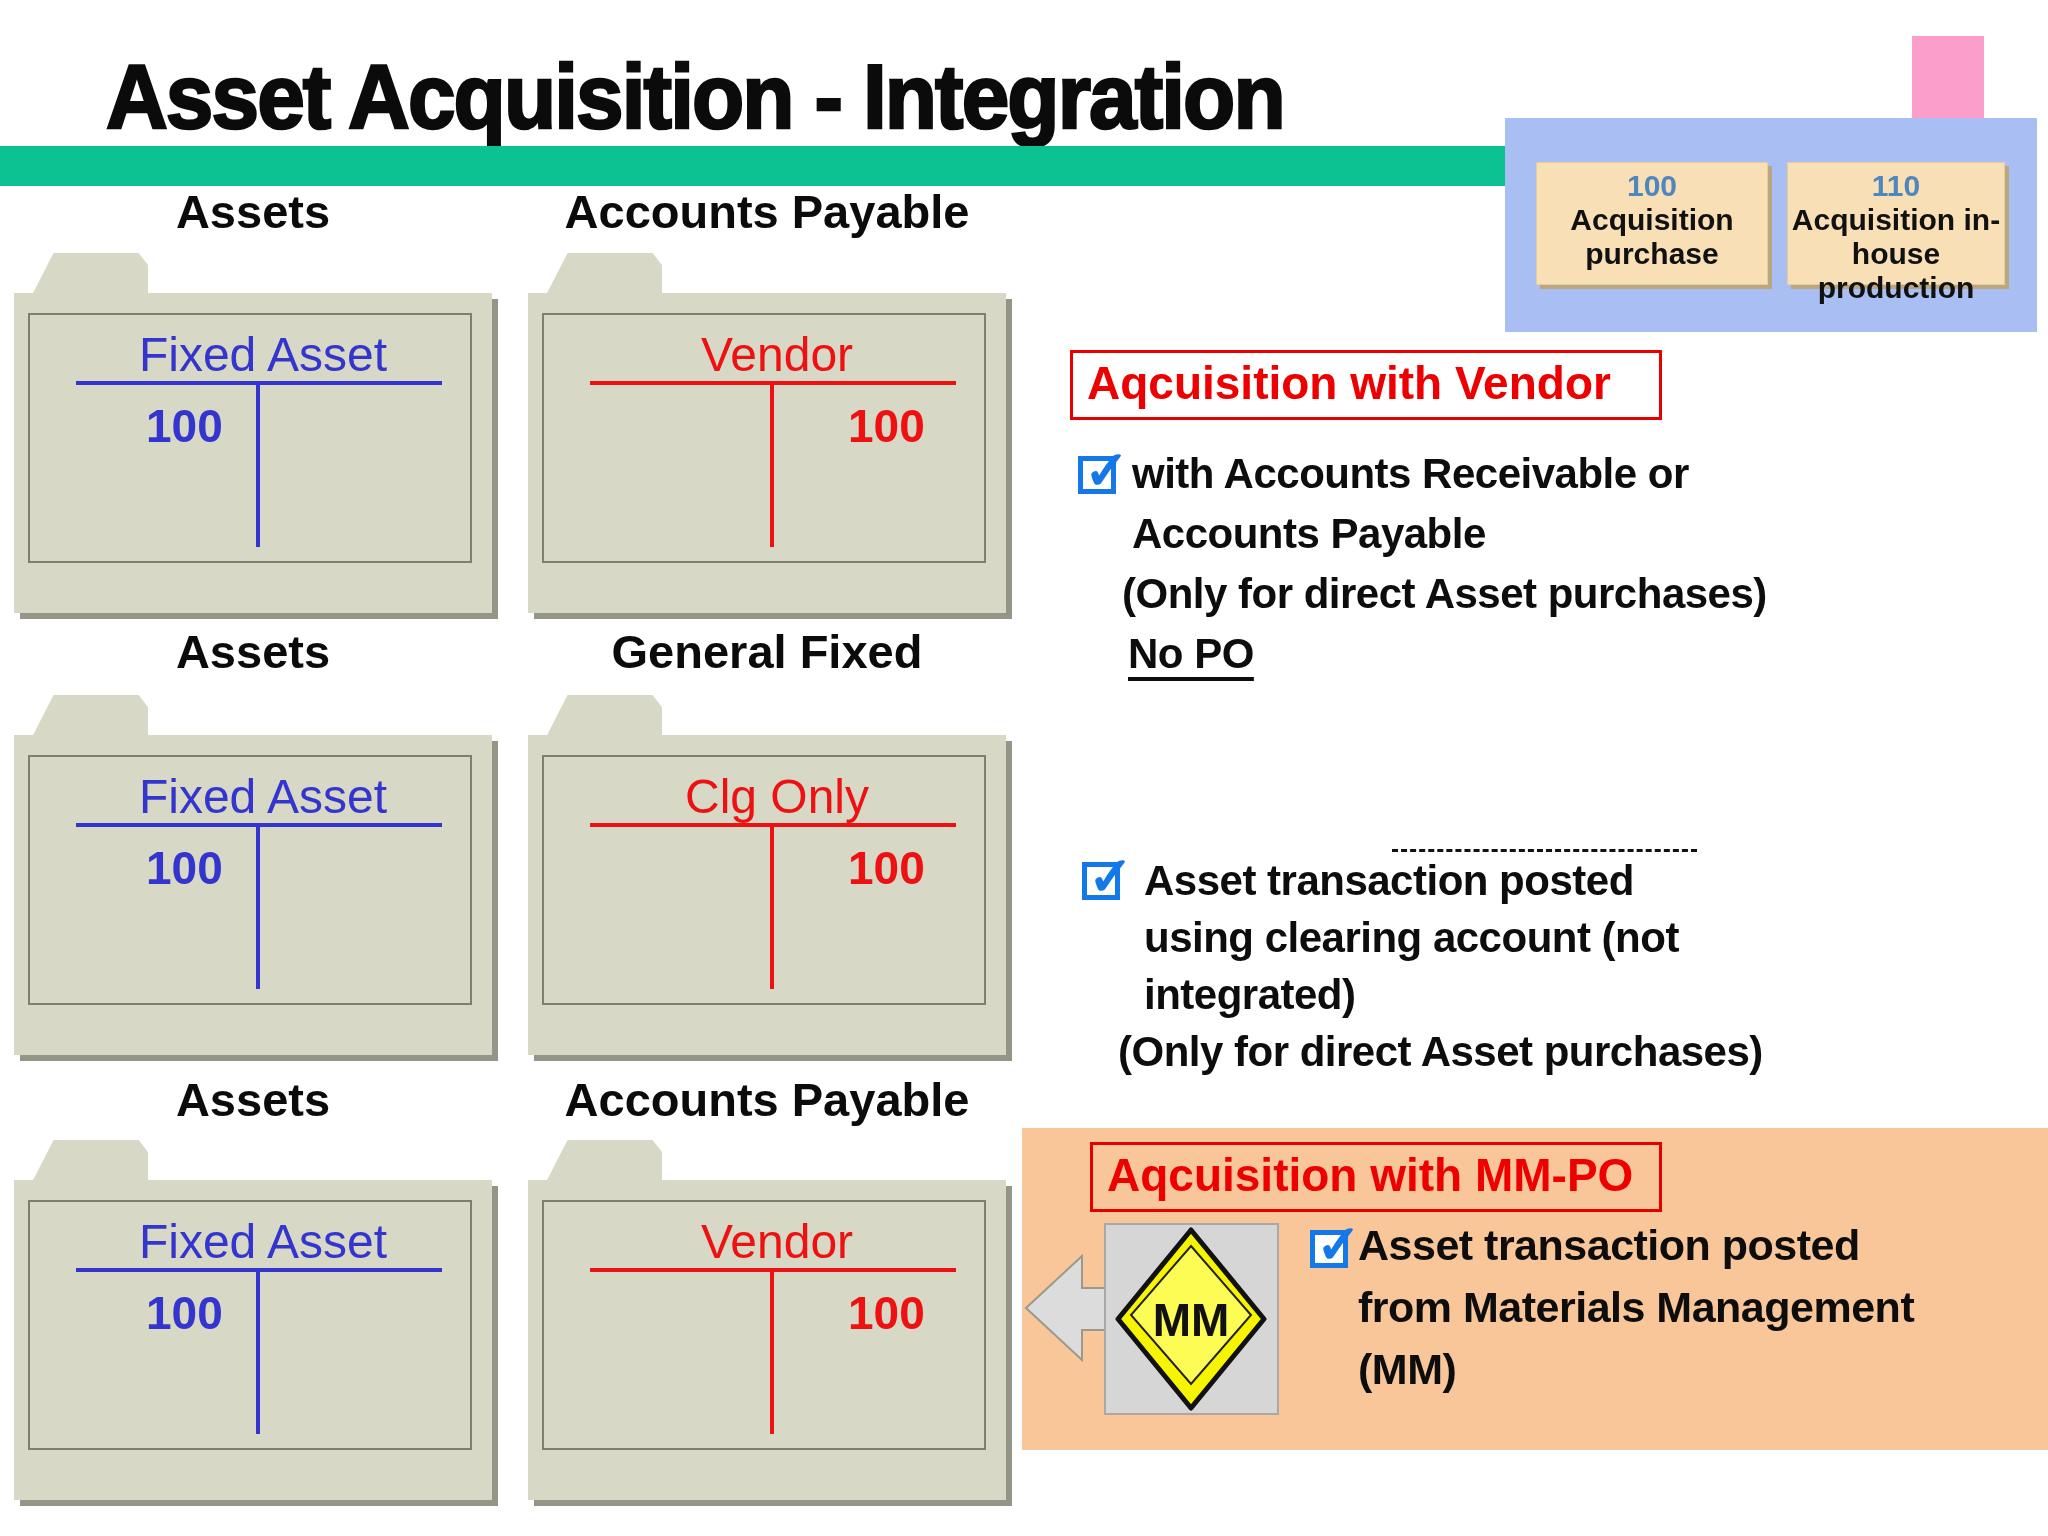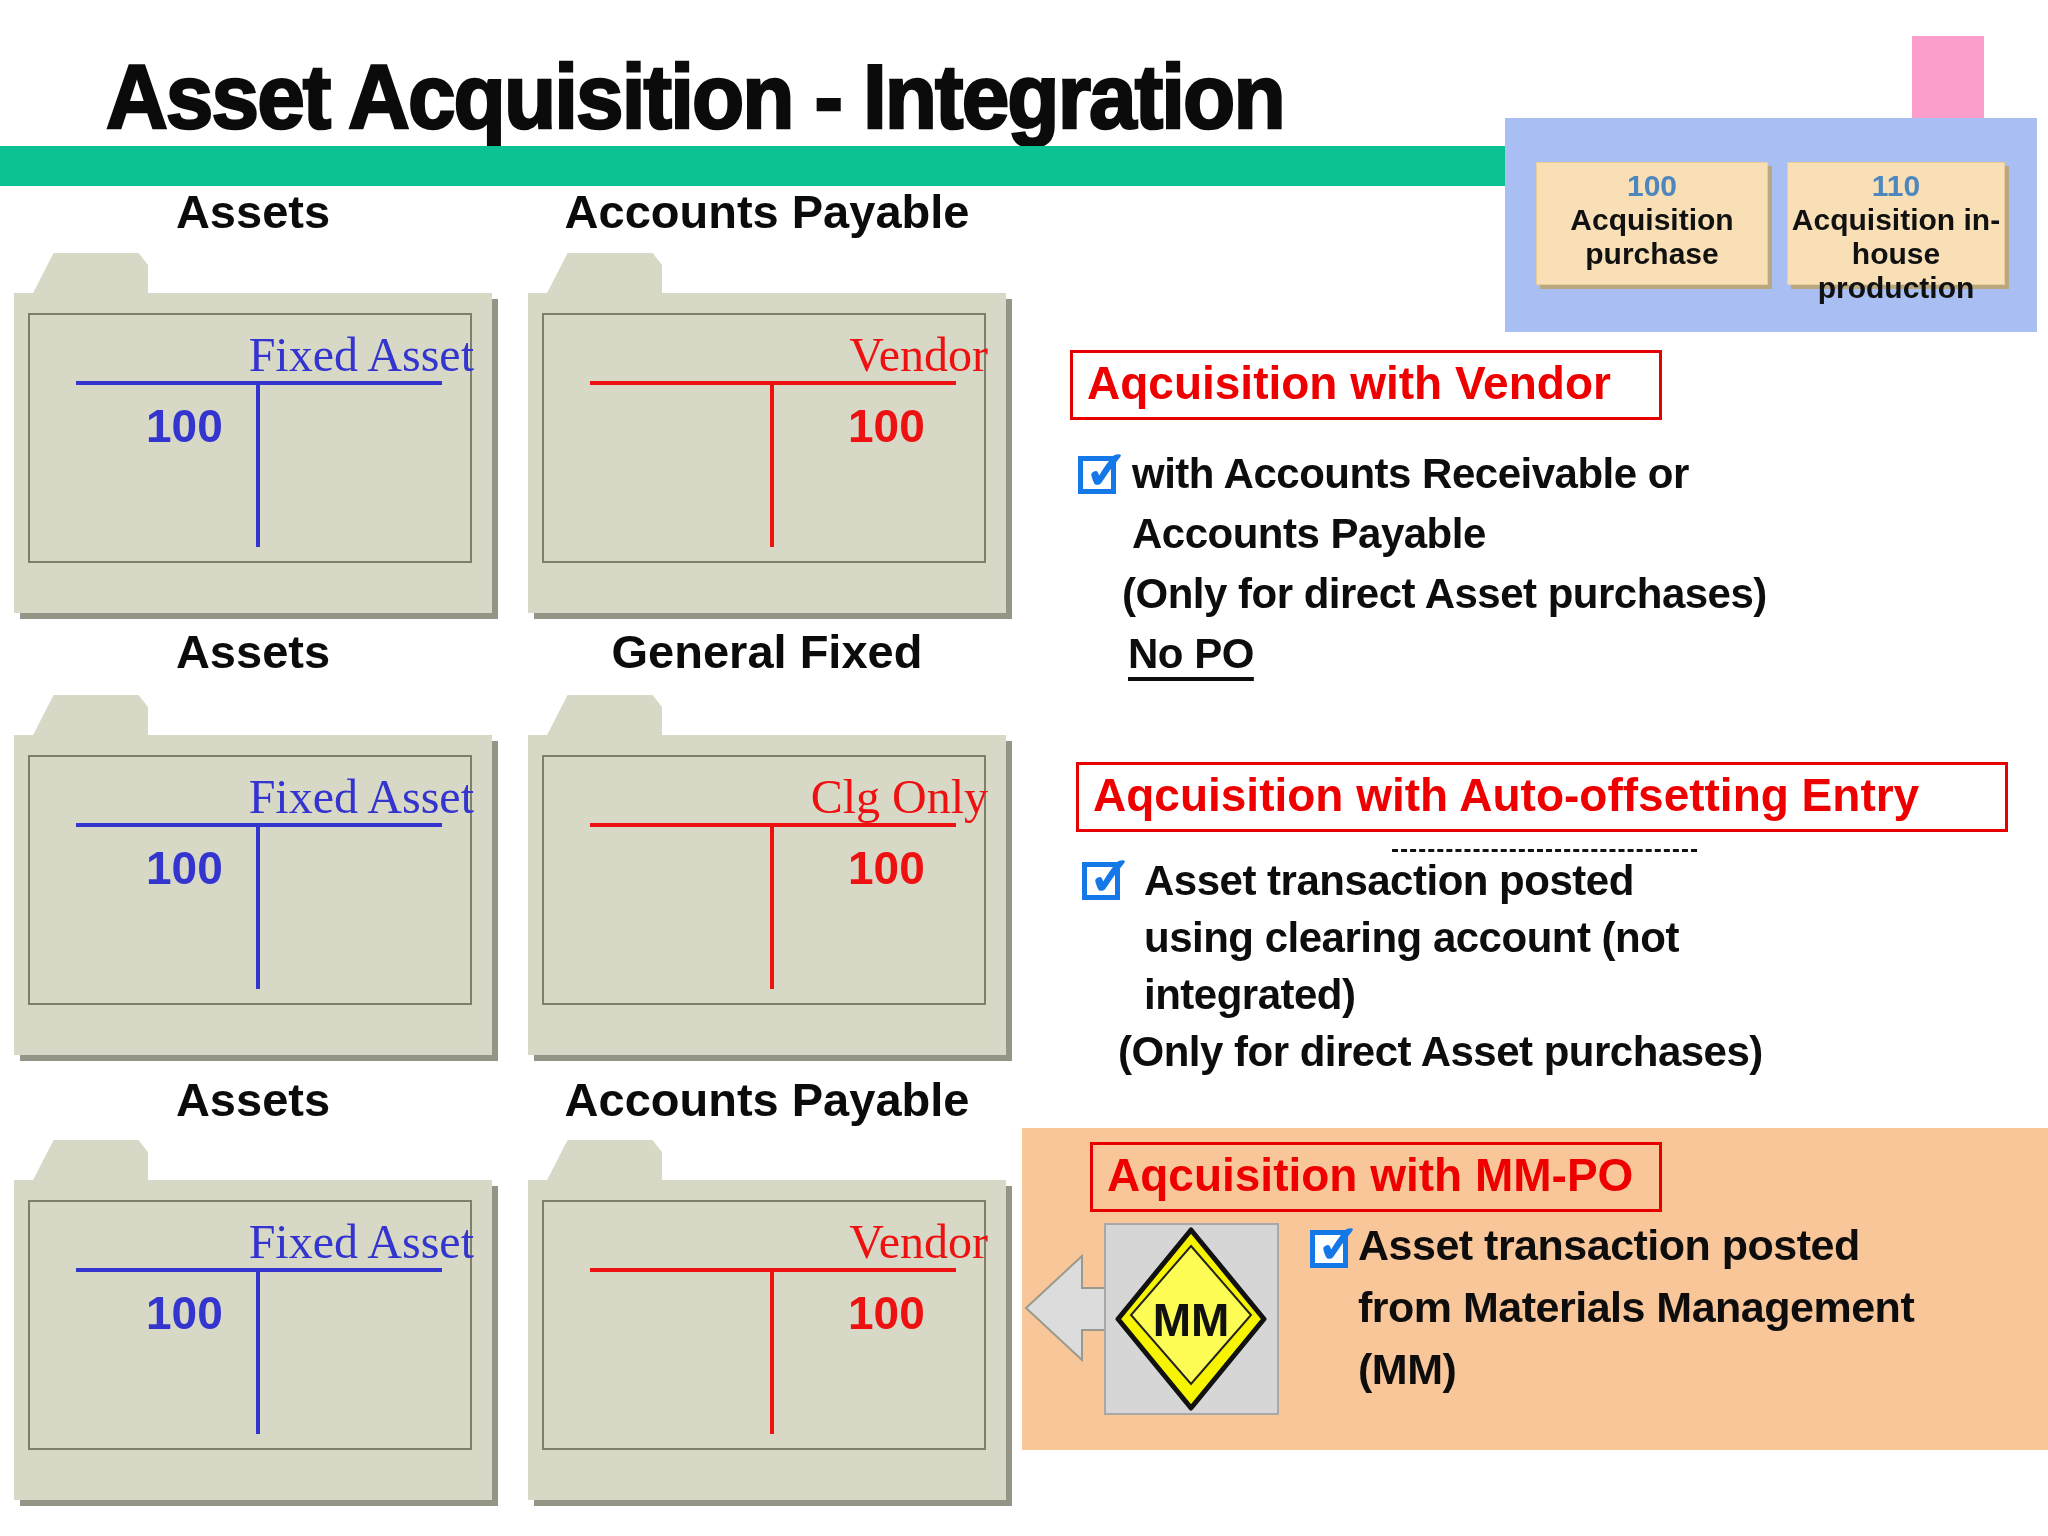--- a/index.html
+++ b/index.html
@@ -23,22 +23,22 @@
 
   
   .col-header{position:absolute;width:478px;text-align:center;font-size:47px;font-weight:bold;
               color:#0b0b0b;white-space:nowrap;}
   .folder{position:absolute;width:478px;height:360px;}
   .folder .tab{position:absolute;left:16px;top:0;width:118px;height:46px;background:#d8d8c6;
                clip-path:polygon(0 100%,20% 0,92% 0,100% 26%,100% 100%);}
   .folder .fbody{position:absolute;left:0;top:40px;width:478px;height:320px;background:#d8d8c6;
                  box-shadow:6px 6px 0 rgba(122,122,105,.8);}
   .inner{position:absolute;left:14px;top:20px;width:440px;height:246px;border:2px solid #7f7f6d;}
-  .acct-title{position:absolute;top:12px;left:4px;width:100%;text-align:right;font-size:48px;
-              font-weight:400;white-space:nowrap;font-family:Liberation Serif, serif;}
+  .acct-title{position:absolute;top:12px;left:13px;width:100%;text-align:center;font-size:48px;
+              font-weight:400;white-space:nowrap;}
   .hline{position:absolute;top:66px;left:46px;width:366px;height:4px;}
   .vline{position:absolute;top:68px;left:226px;width:4px;height:164px;}
   .amount{position:absolute;top:84px;font-size:46px;font-weight:bold;}
   .amount.debit{left:116px;}
   .amount.credit{left:304px;}
   .blue-acct{color:#3434cf;}
   .blue-acct .hline,.blue-acct .vline{background:#3434cf;}
   .red-acct{color:#ee1111;}
   .red-acct .hline,.red-acct .vline{background:#ee1111;}
 
@@ -160,21 +160,20 @@
   <div class="cb" style="left:1078px;top:456px;">
     <span class="mark">✓</span>
   </div>
   <div class="txt" style="left:1132px;top:444px;">
     <div>with Accounts Receivable or</div>
     <div>Accounts Payable</div>
     <div style="margin-left:-10px;">(Only for direct Asset purchases)</div>
     <div class="u" style="margin-left:-4px;">No PO</div>
   </div>
 
-  <div class="red-title-box" style="left:1076px;top:762px;width:932px;">Aqcuisition with Auto-offsetting Entry</div>
   <div class="dash-line"></div>
   <div class="cb" style="left:1082px;top:862px;">
     <span class="mark">✓</span>
   </div>
   <div class="txt s2" style="left:1118px;top:852px;">
     <div class="ind">Asset transaction posted</div>
     <div class="ind">using clearing account (not</div>
     <div class="ind">integrated)</div>
     <div>(Only for direct Asset purchases)</div>
   </div>

